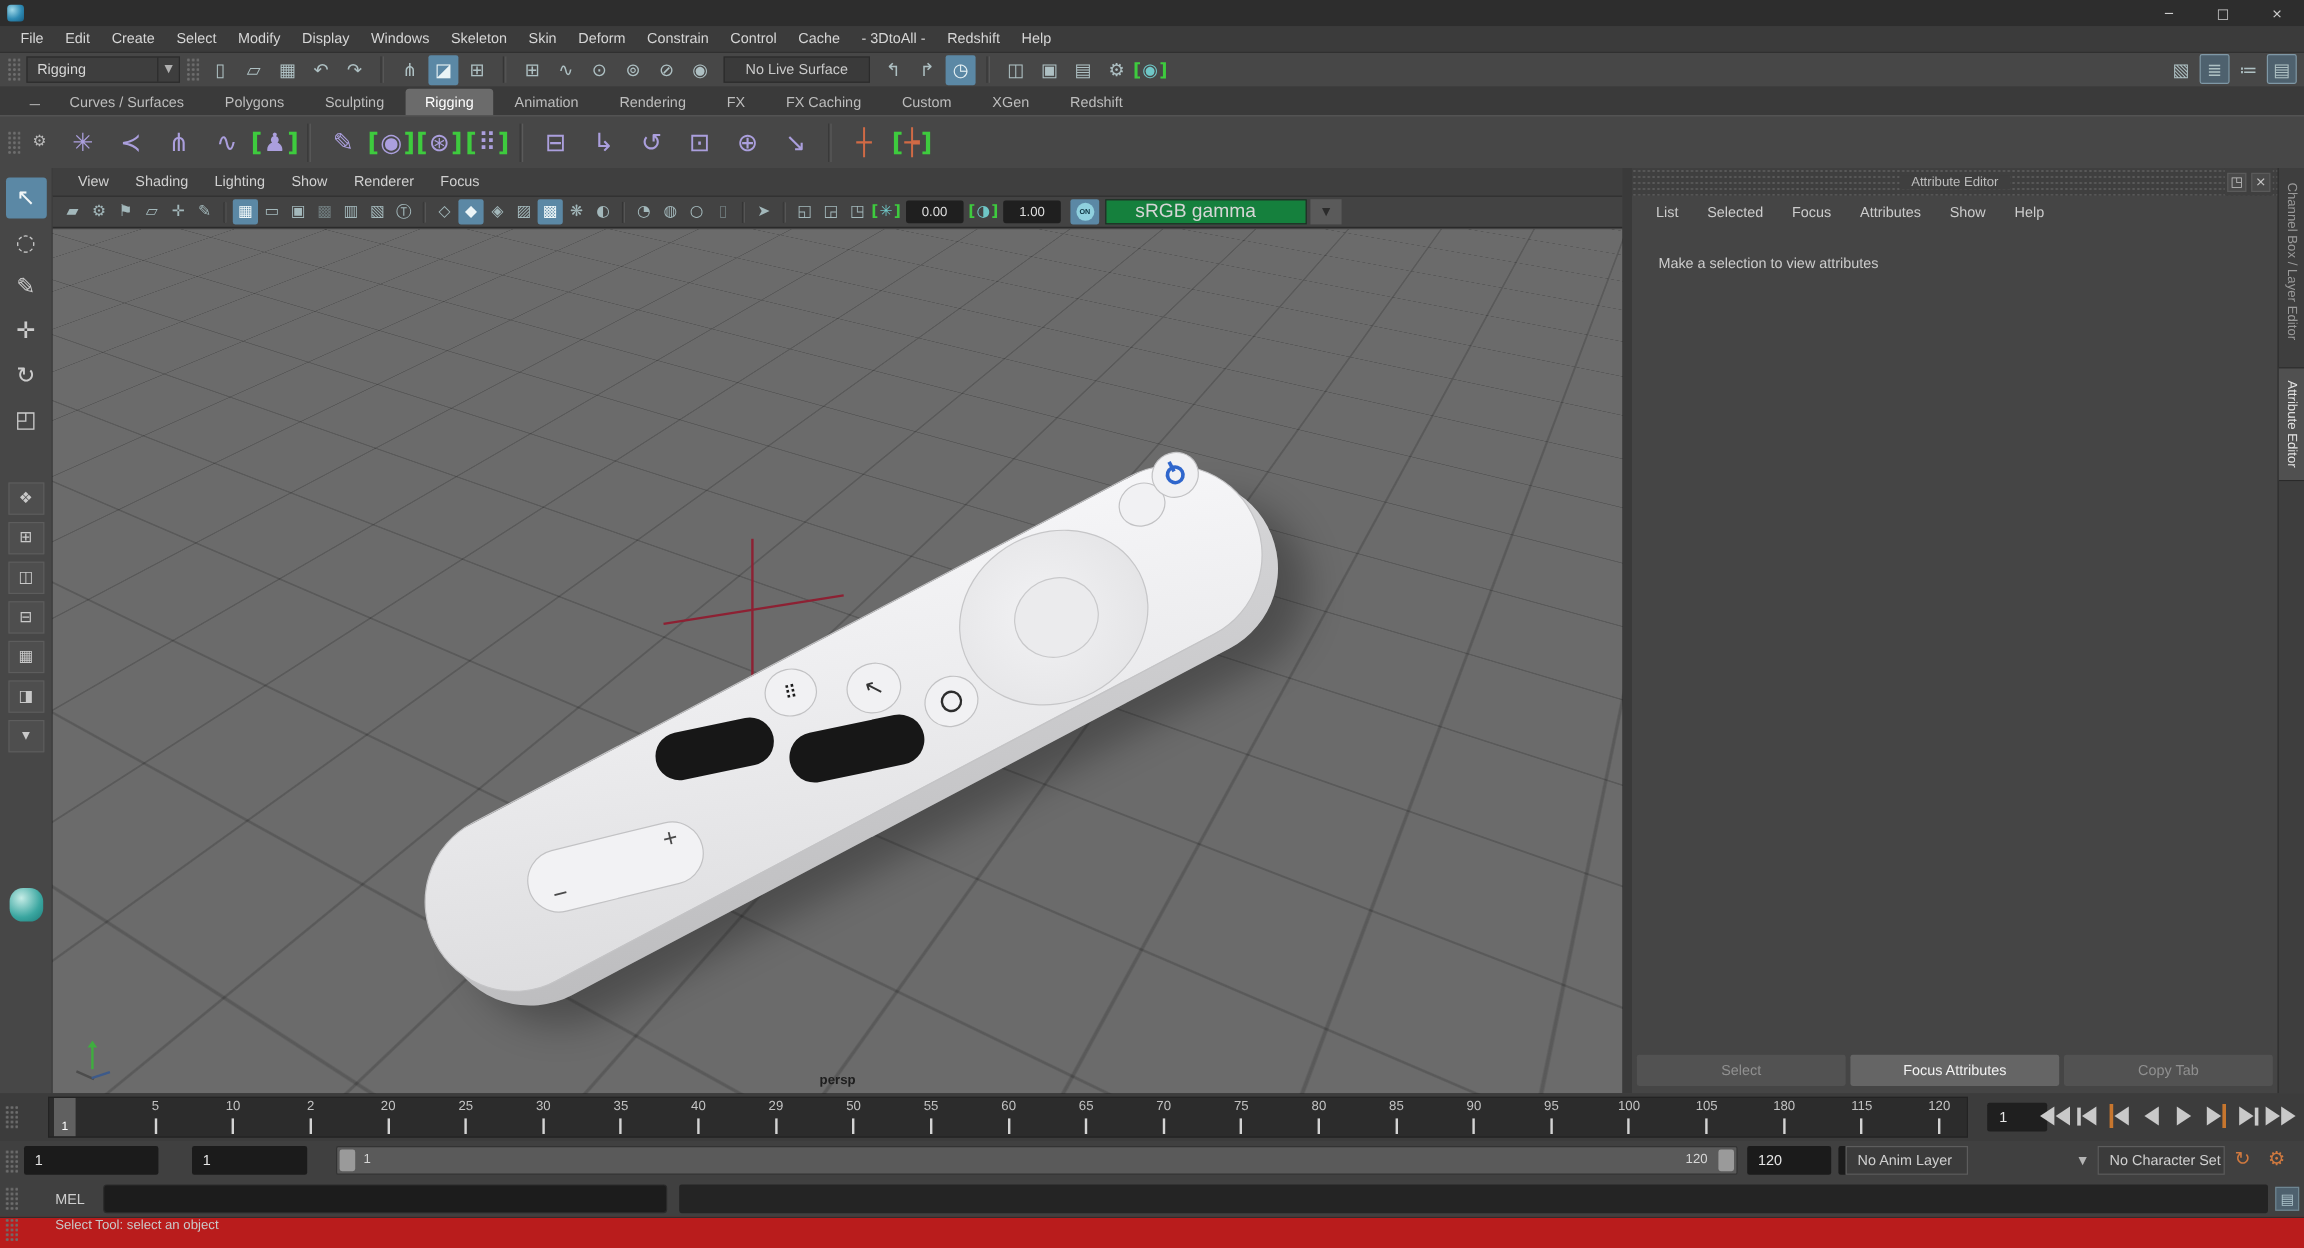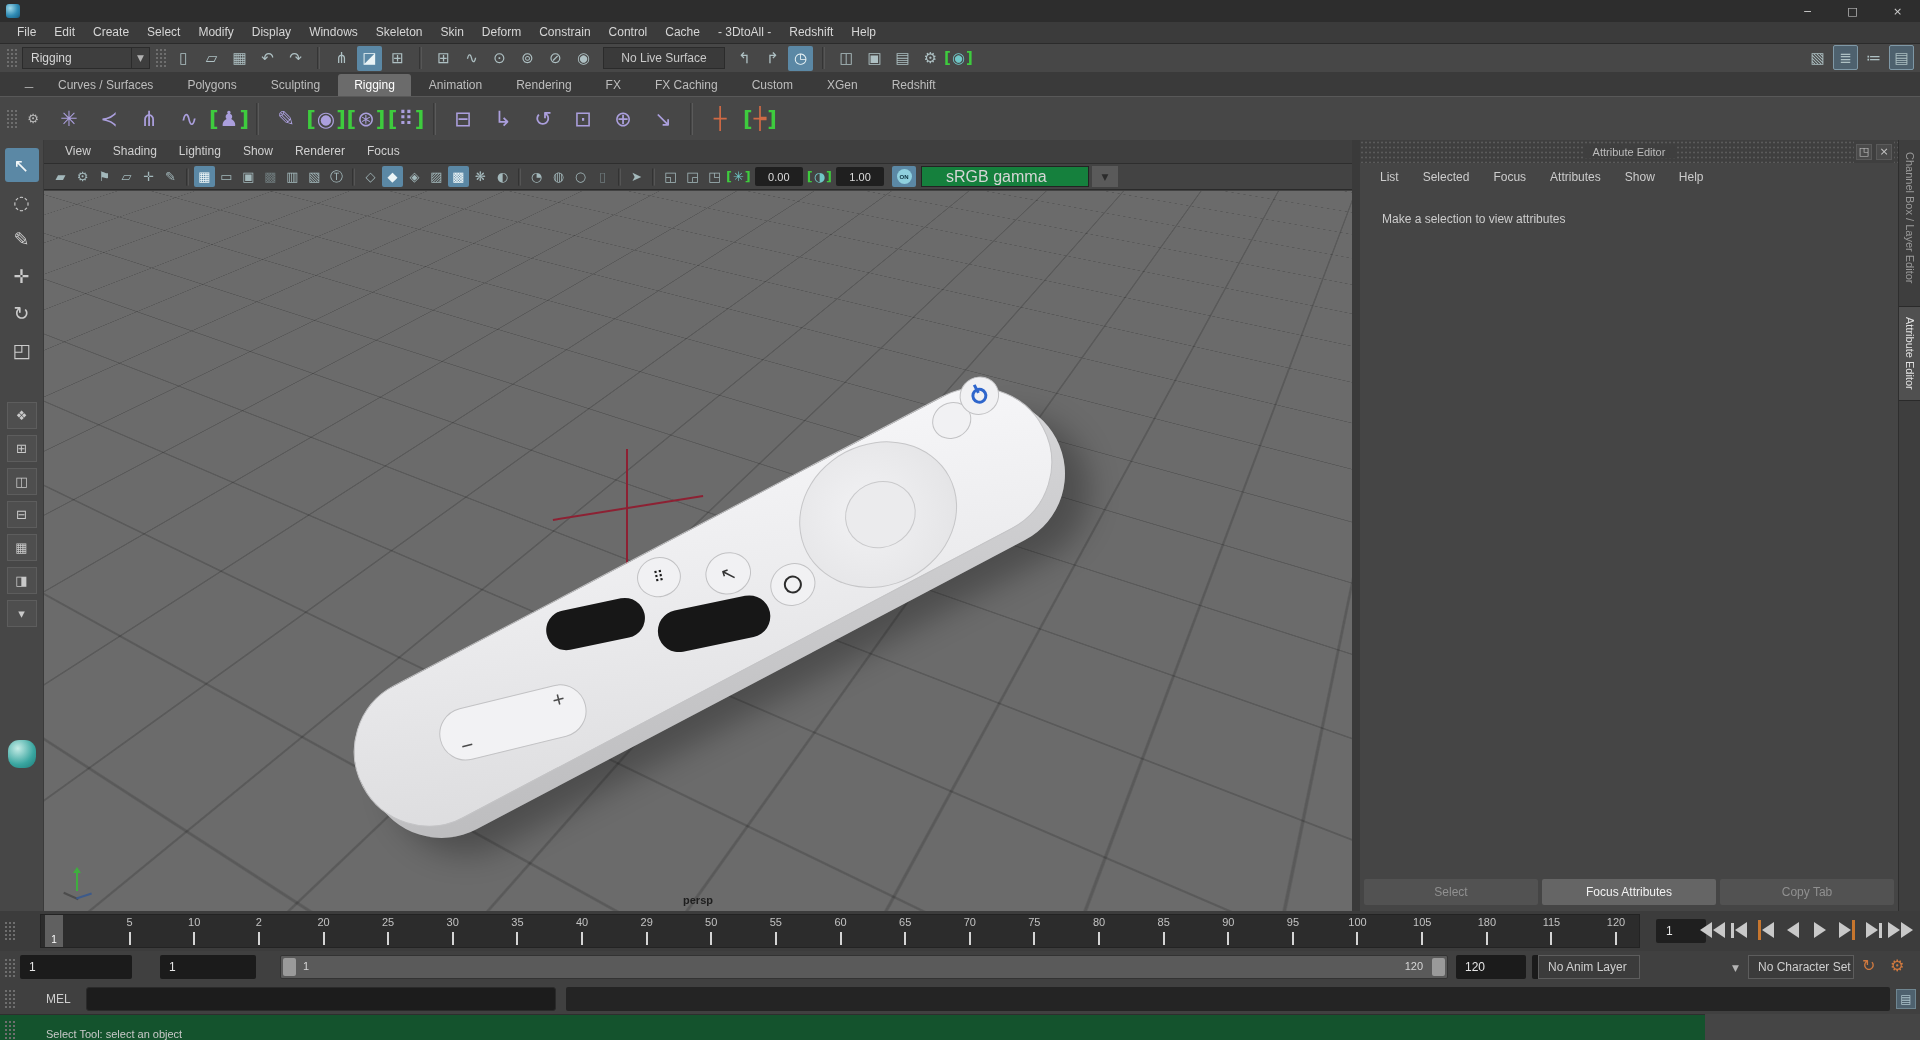--- a/index.html
+++ b/index.html
@@ -159,21 +159,21 @@
   .anim-icon{position:absolute;top:5px;font-size:16px;color:#d0793f}
 
   
   #mel-row{left:0,top:984px;position:absolute;top:984px;width:1920px;height:30px;background:#404040;display:flex;align-items:center}
   #mel-label{position:absolute;left:46px;font-size:12px;color:#cfcfcf}
   #mel-input{position:absolute;left:86px;top:3px;width:470px;height:24px;background:#1c1c1c;border-radius:3px;border:1px solid #2a2a2a}
   #mel-result{position:absolute;left:566px;top:3px;width:1324px;height:24px;background:#242424;border-radius:2px}
   #script-editor-btn{position:absolute;right:4px;top:5px;width:20px;height:20px;border:1px solid #6f8691;background:#4e616e;color:#aec5cc;font-size:12px;display:flex;align-items:center;justify-content:center}
 
   
-  #help-row{left:0;top:1014px;width:1705px;height:26px;background:#14532d;border-top:1px solid #2e2e2e;display:flex;align-items:flex-end}
+  #help-row{left:0;top:1014px;width:1920px;height:26px;background:#b91c1c;border-top:1px solid #2e2e2e;display:flex;align-items:flex-start}
   #help-text{position:absolute;left:46px;font-size:11px;color:#c9c9c9}
 </style>
 </head>
 <body>
 
 <div id="app">
 
   <div id="titlebar" class="abs">
     <span id="maya-logo"></span>
     <div id="win-controls">

